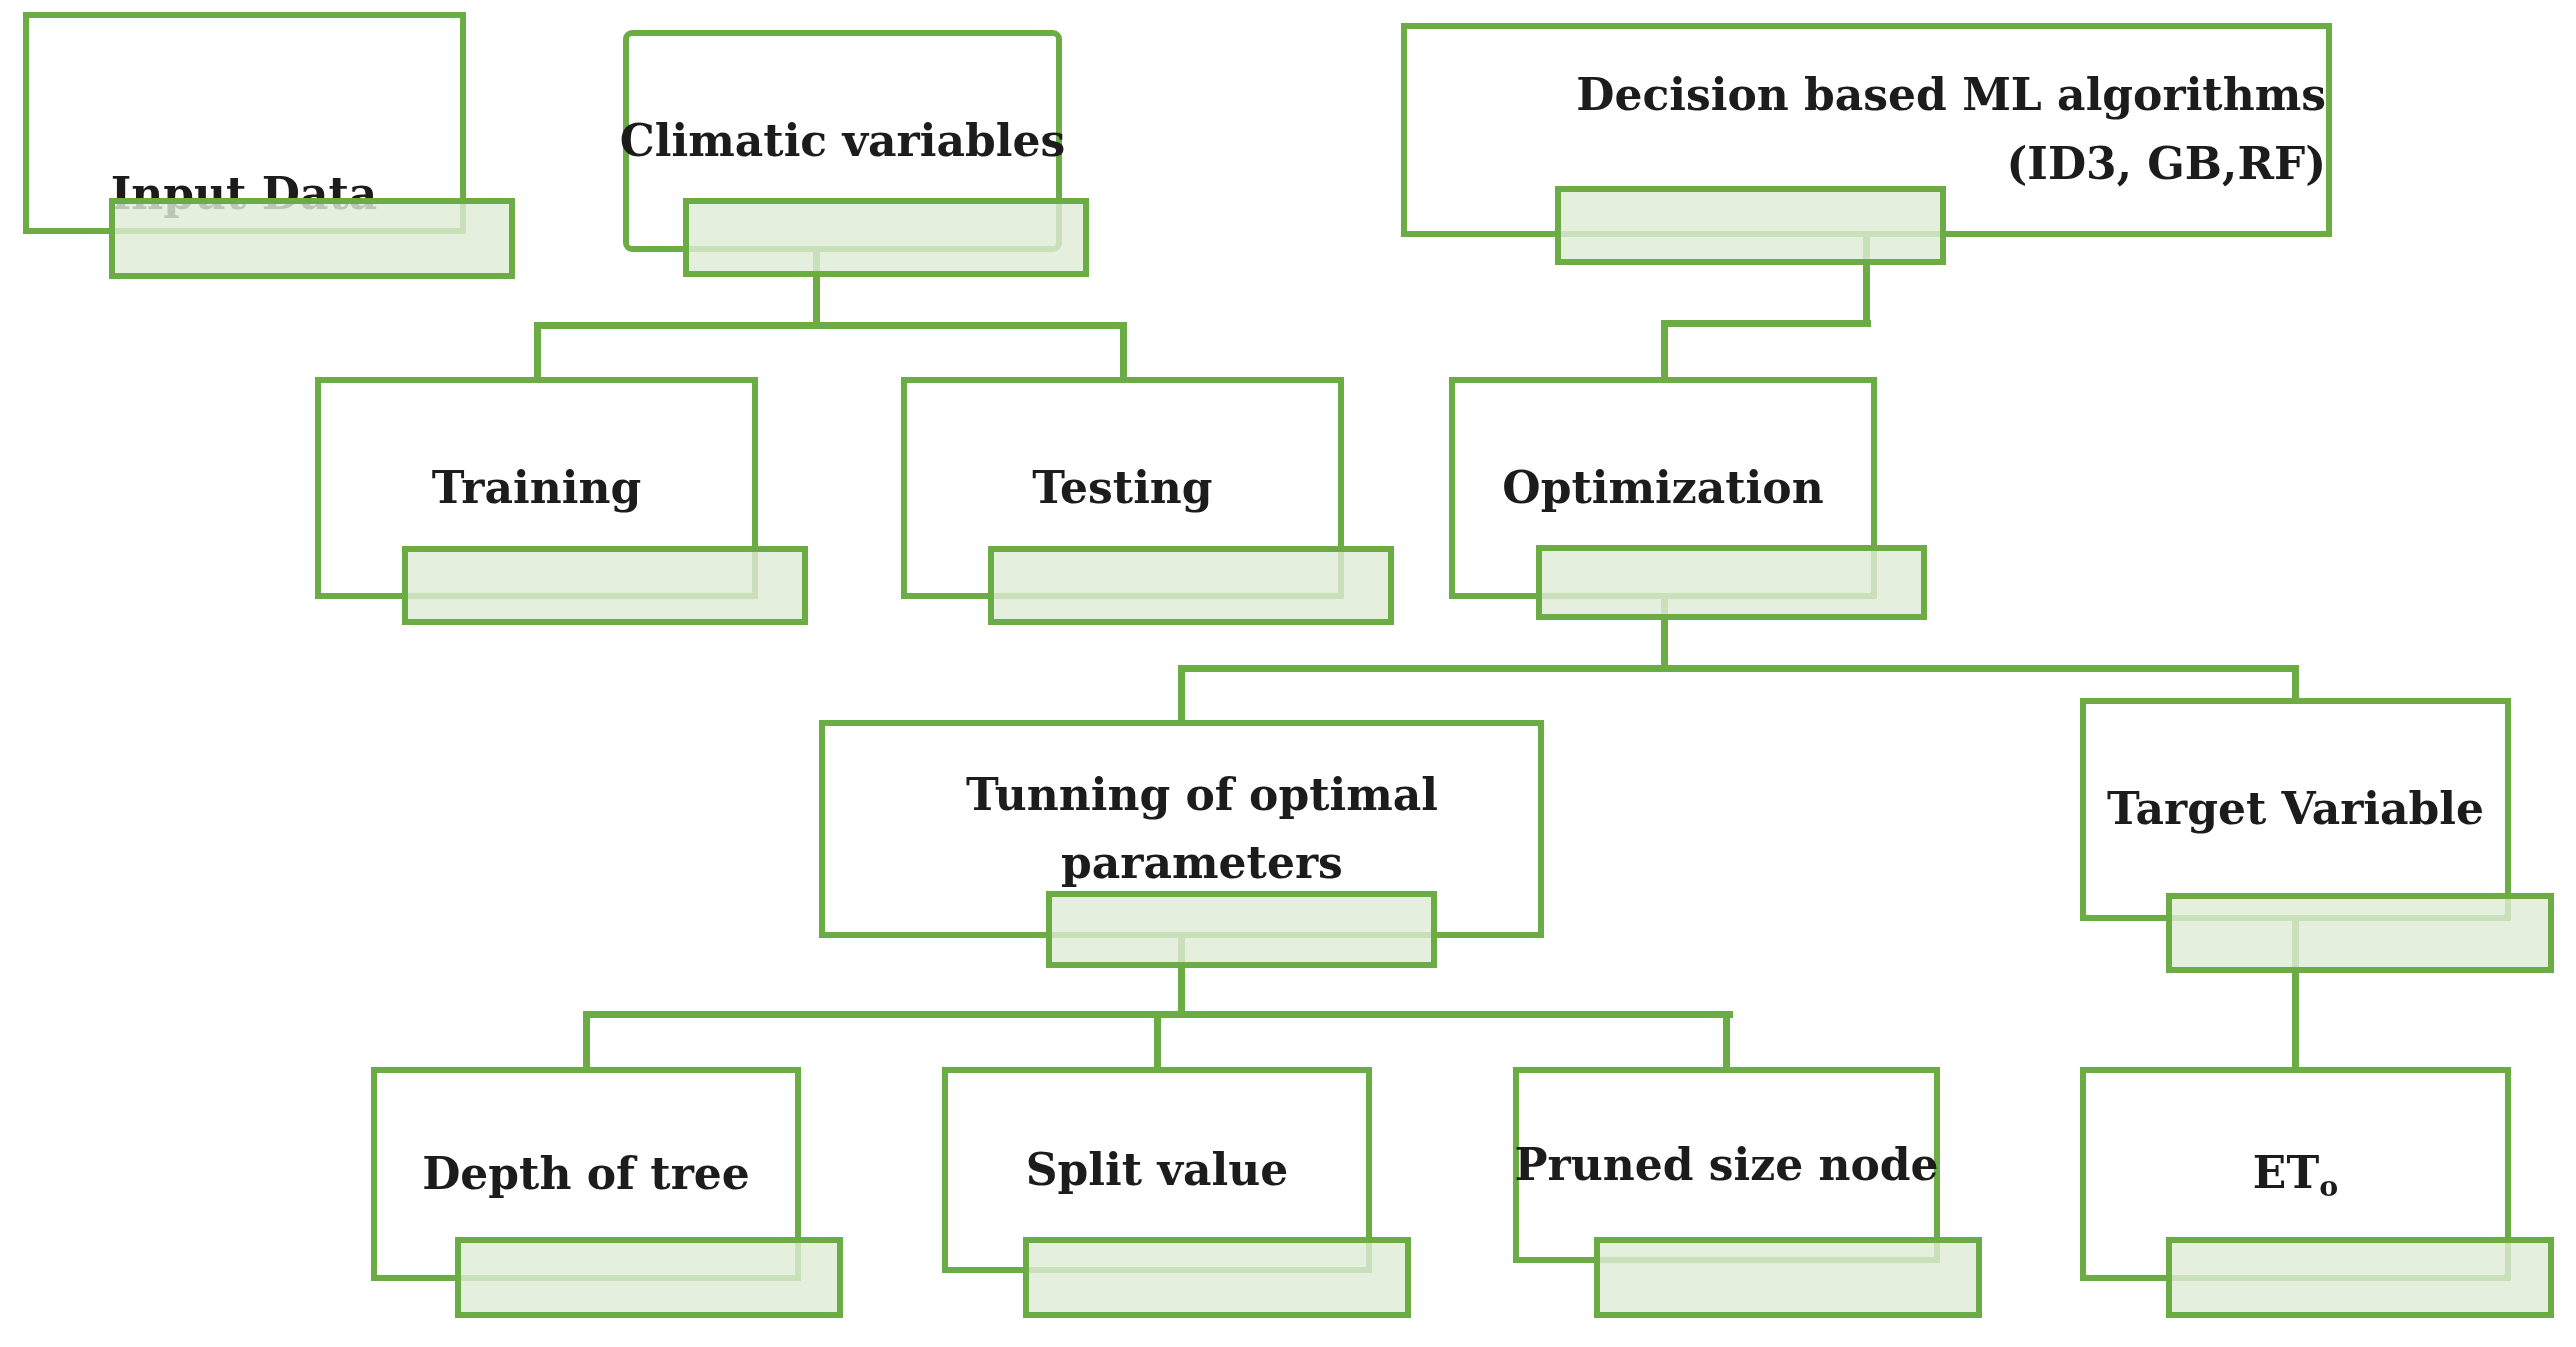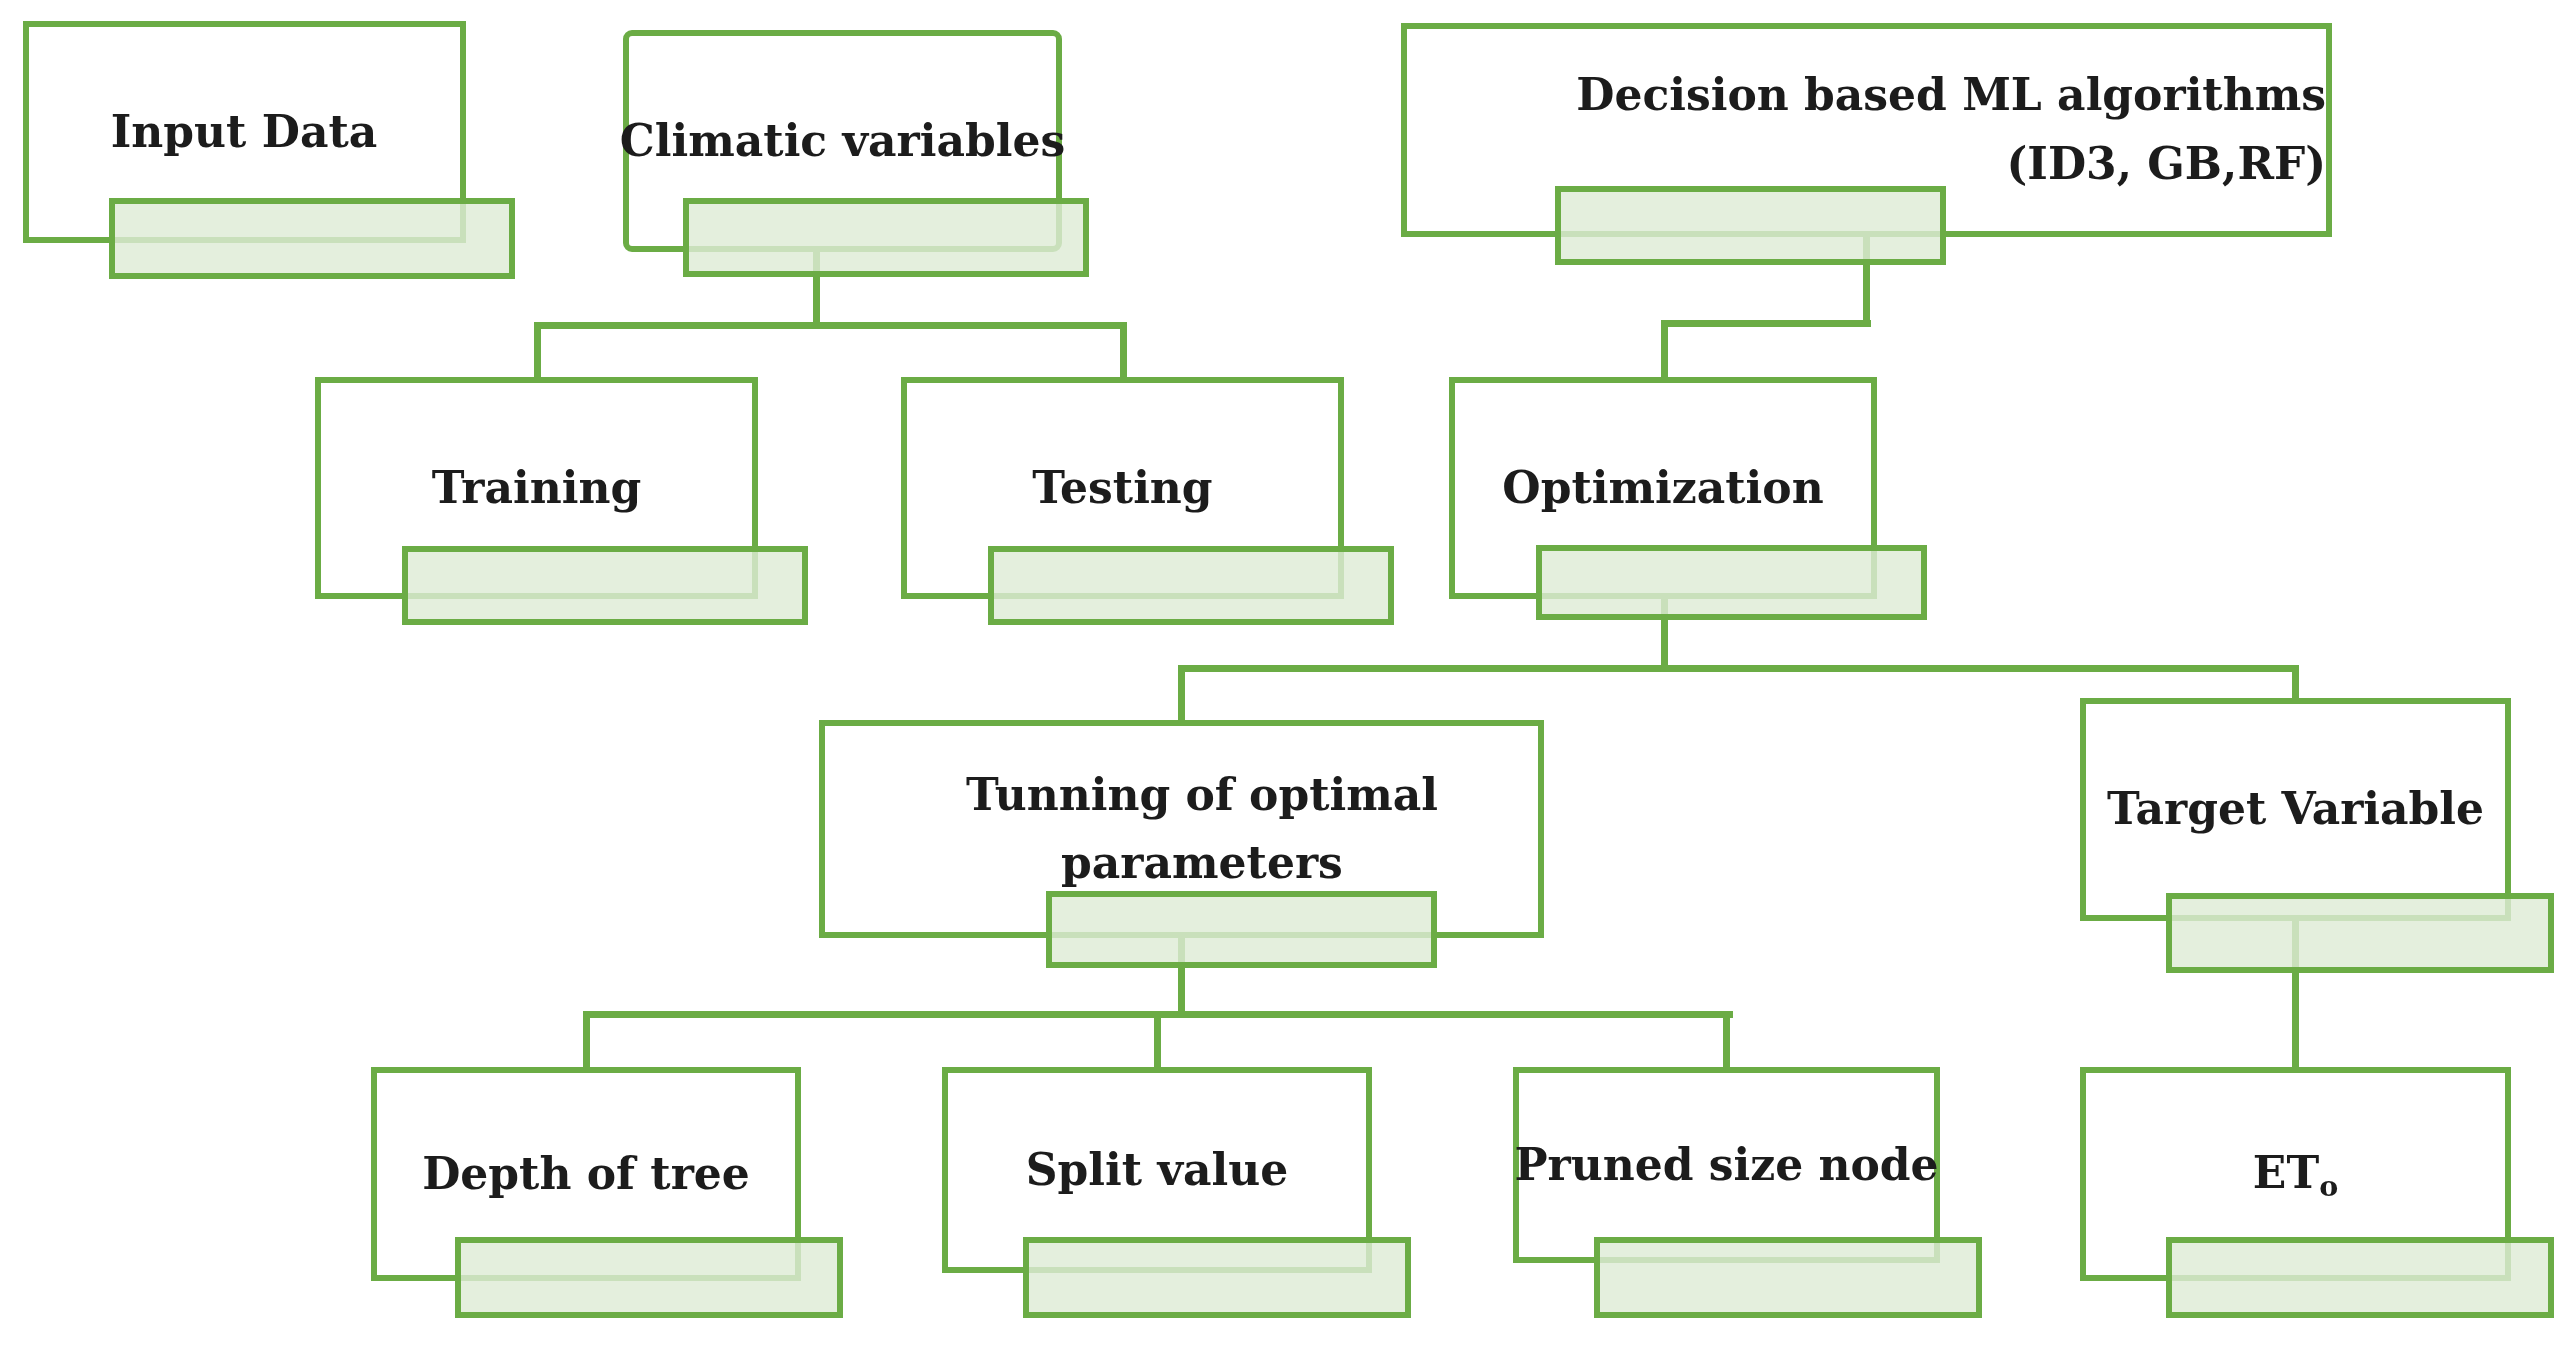--- a/index.html
+++ b/index.html
@@ -73,21 +73,21 @@
   <div class="edge-line" style="left:1178px; top:665px;  width:1121px; height:6.8px;"></div>
   <div class="edge-line" style="left:1178px; top:665px;  width:6.8px;    height:55px;"></div>
   <div class="edge-line" style="left:2292px; top:665px;  width:6.8px;    height:56px;"></div>
   <div class="edge-line" style="left:1178px; top:909px; width:6.8px;    height:109px;"></div>
   <div class="edge-line" style="left:583px;  top:1011px; width:1150px; height:6.8px;"></div>
   <div class="edge-line" style="left:583px;  top:1011px; width:6.8px;    height:56px;"></div>
   <div class="edge-line" style="left:1154px; top:1011px; width:6.8px;    height:56px;"></div>
   <div class="edge-line" style="left:1723px; top:1011px; width:6.8px;    height:56px;"></div>
   <div class="edge-line" style="left:2292px; top:916px; width:6.8px;    height:151px;"></div>
 
-  <div class="node" style="left:22.5px; top:21px; width:443px; height:222px;">
+  <div class="node" style="left:22.5px; top:12px; width:443px; height:222px;justify-content:flex-end;">
     <div class="label">Input Data</div>
   </div>
 
   <div class="node" style="left:623px; top:30px; width:439px; height:222px;border-radius:9px;">
     <div class="label">Climatic variables</div>
   </div>
 
   <div class="node" style="left:1401px; top:22.5px; width:931px; height:214px;align-items:flex-end;">
     <div class="label">Decision based ML algorithms</div>
     <div class="label">(ID3, GB,RF)</div>

